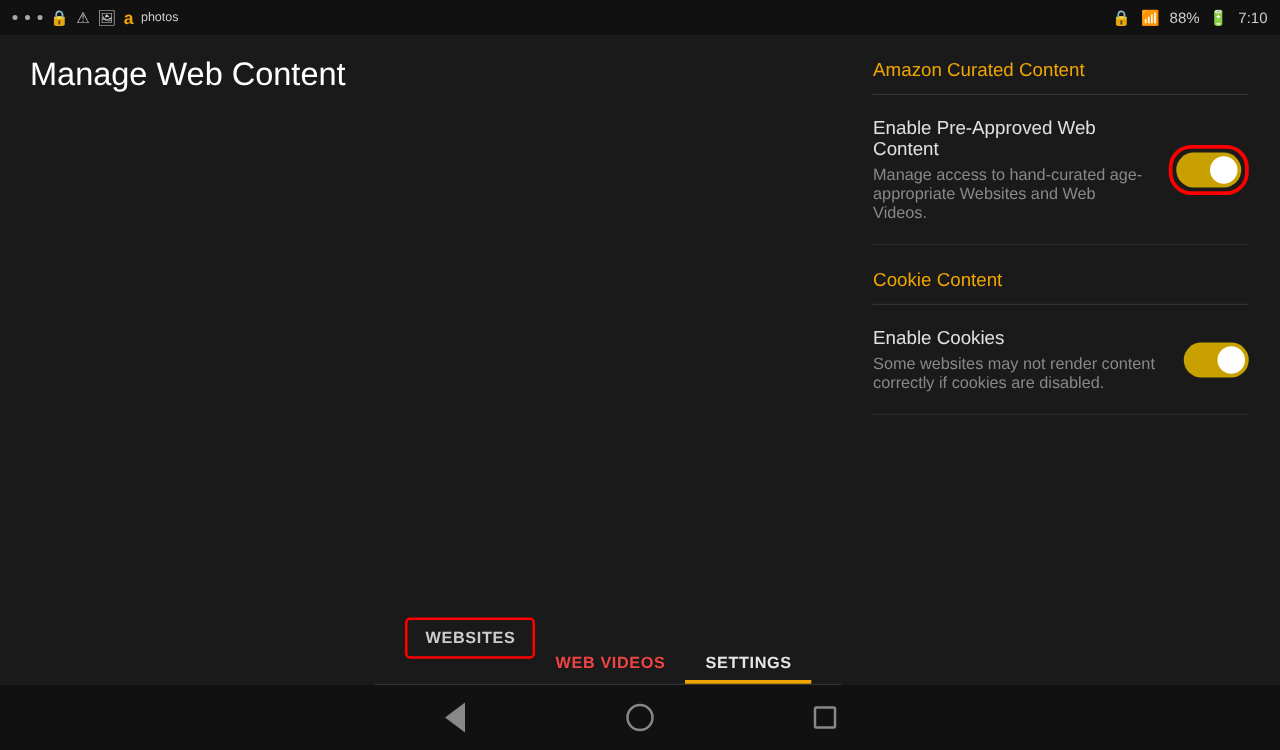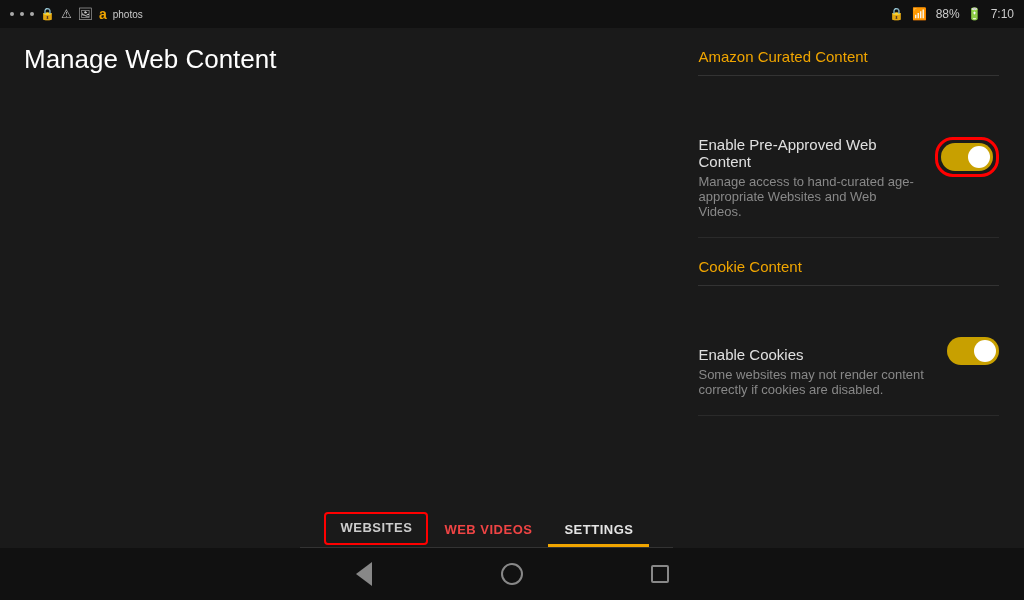--- a/index.html
+++ b/index.html
@@ -100,21 +100,21 @@
       left: 0;
       right: 0;
       height: 3px;
       background: #f0a500;
     }
 
     .tab.websites {
       border: 2px solid red;
       border-radius: 4px;
       padding: 6px 14px 8px 14px;
-      margin-bottom: 2px;
+      margin-bottom: 20px;
       color: #ccc;
     }
 
     
     .settings-content {
       flex: 1;
       padding: 0 25px;
       overflow-y: auto;
     }
 
@@ -137,21 +137,20 @@
       display: flex;
       align-items: center;
       justify-content: space-between;
       padding: 18px 0;
       border-bottom: 1px solid #2a2a2a;
     }
 
     .setting-text {
       flex: 1;
       padding-right: 20px;
-      margin-top: 42px;
     }
 
     .setting-title {
       font-size: 15px;
       color: #e0e0e0;
       margin-bottom: 4px;
     }
 
     .setting-desc {
       font-size: 13px;

